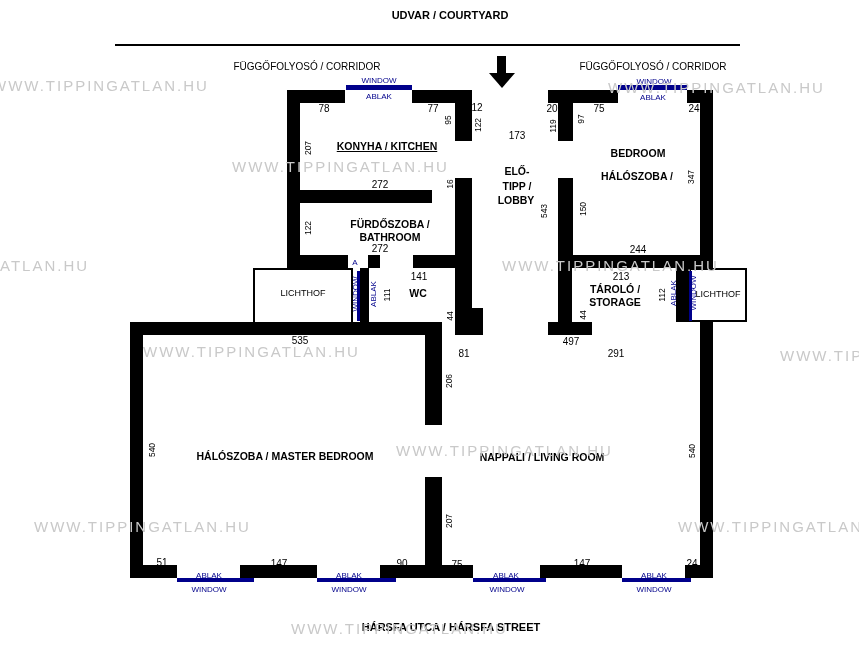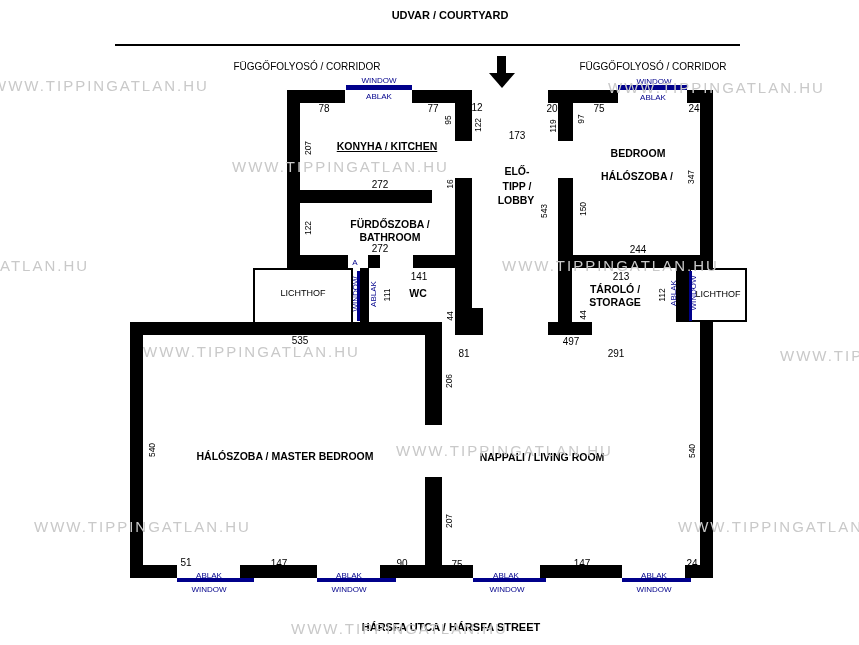--- a/index.html
+++ b/index.html
@@ -139,21 +139,21 @@
   <div class="dimv" style="left:662px;top:295px;">112</div>
   <div class="dimv" style="left:583px;top:315px;">44</div>
   <div class="dim" style="left:285px;top:340px;margin-left:15px;">535</div>
   <div class="dim" style="left:571px;top:341px;">497</div>
   <div class="dim" style="left:616px;top:353px;">291</div>
   <div class="dim" style="left:464px;top:353px;">81</div>
   <div class="dimv" style="left:449px;top:381px;">206</div>
   <div class="dimv" style="left:152px;top:450px;">540</div>
   <div class="dimv" style="left:692px;top:451px;">540</div>
   <div class="dimv" style="left:449px;top:521px;">207</div>
-  <div class="dim" style="left:162px;top:562px;margin-left:24px;">51</div>
+  <div class="dim" style="left:162px;top:562px;">51</div>
   <div class="dim" style="left:279px;top:563px;">147</div>
   <div class="dim" style="left:402px;top:563px;">90</div>
   <div class="dim" style="left:457px;top:564px;">75</div>
   <div class="dim" style="left:582px;top:563px;">147</div>
   <div class="dim" style="left:692px;top:563px;">24</div>
 
   <div class="hdr" style="left:451px;top:627px;z-index:8;">HÁRSFA UTCA / HÁRSFA STREET</div>
 
   <div class="wm" style="left:-8px;top:77px;">WWW.TIPPINGATLAN.HU</div>
   <div class="wm" style="left:608px;top:79px;">WWW.TIPPINGATLAN.HU</div>

